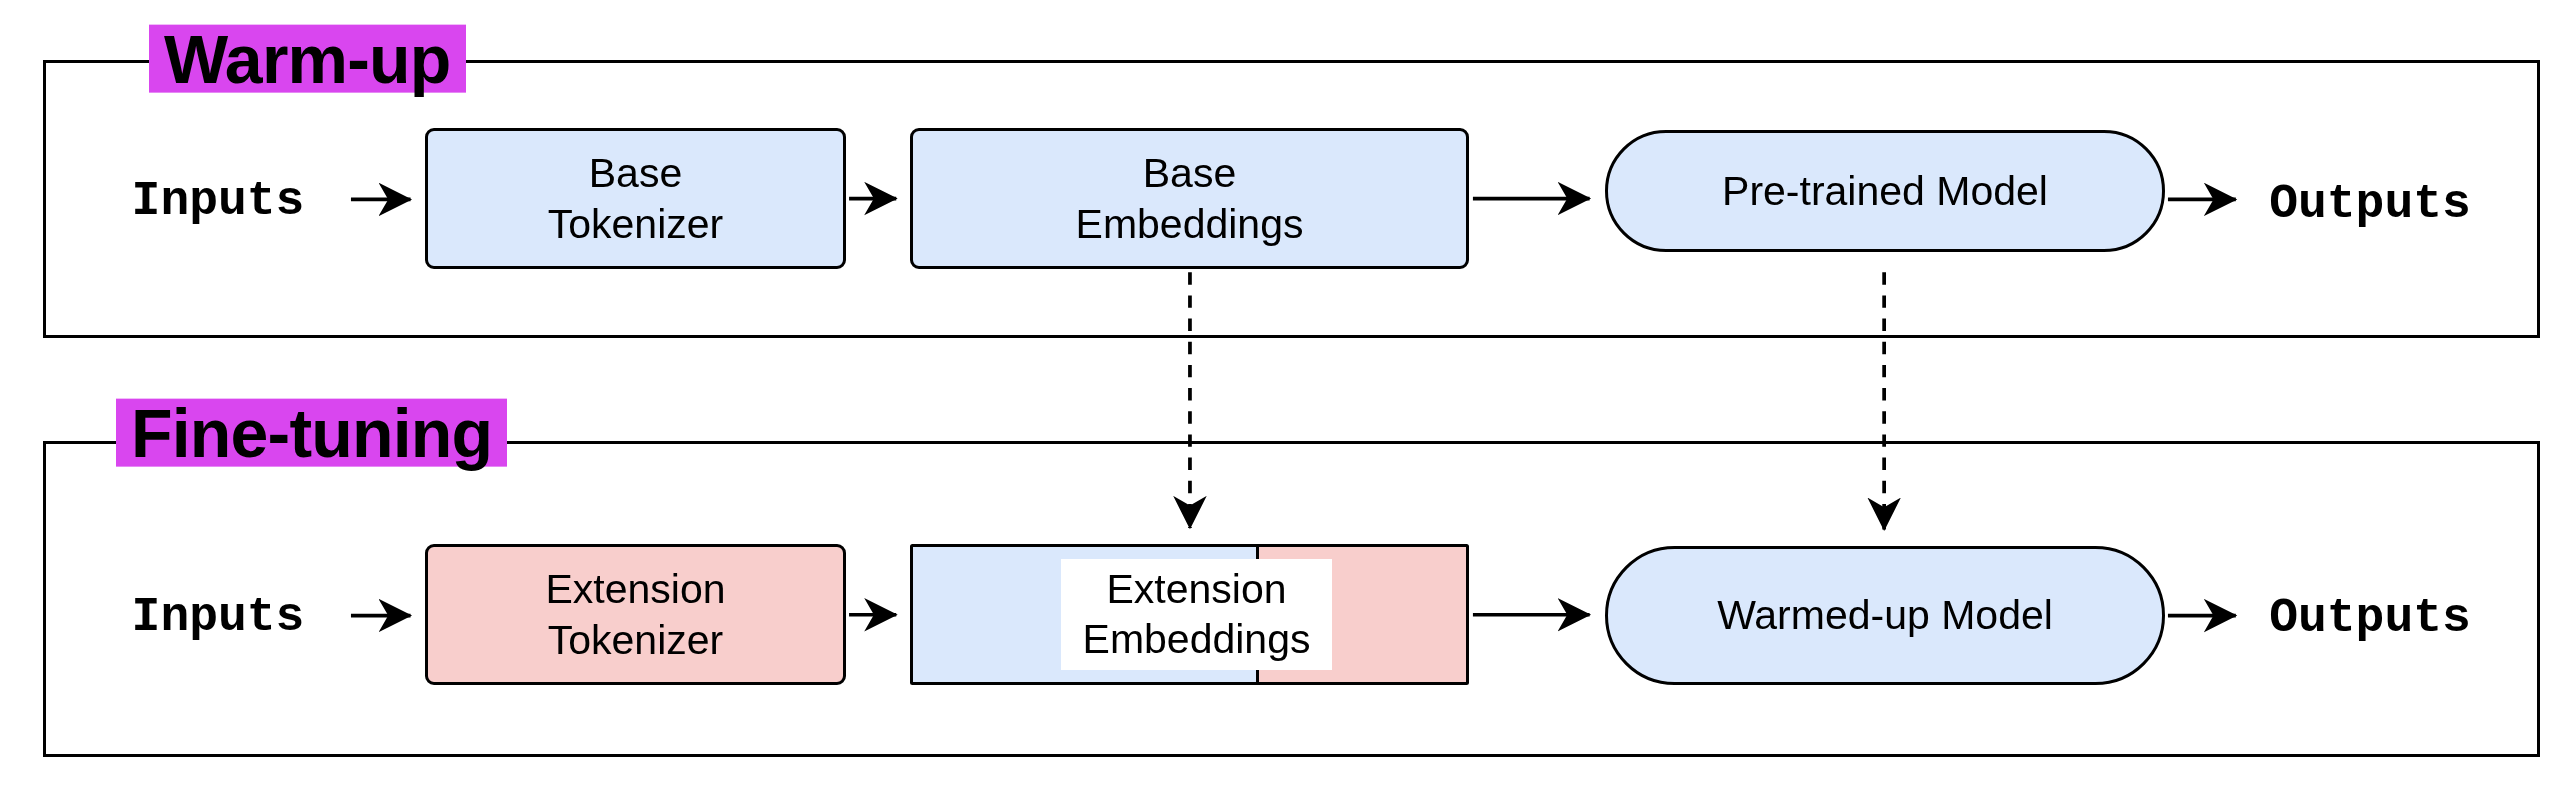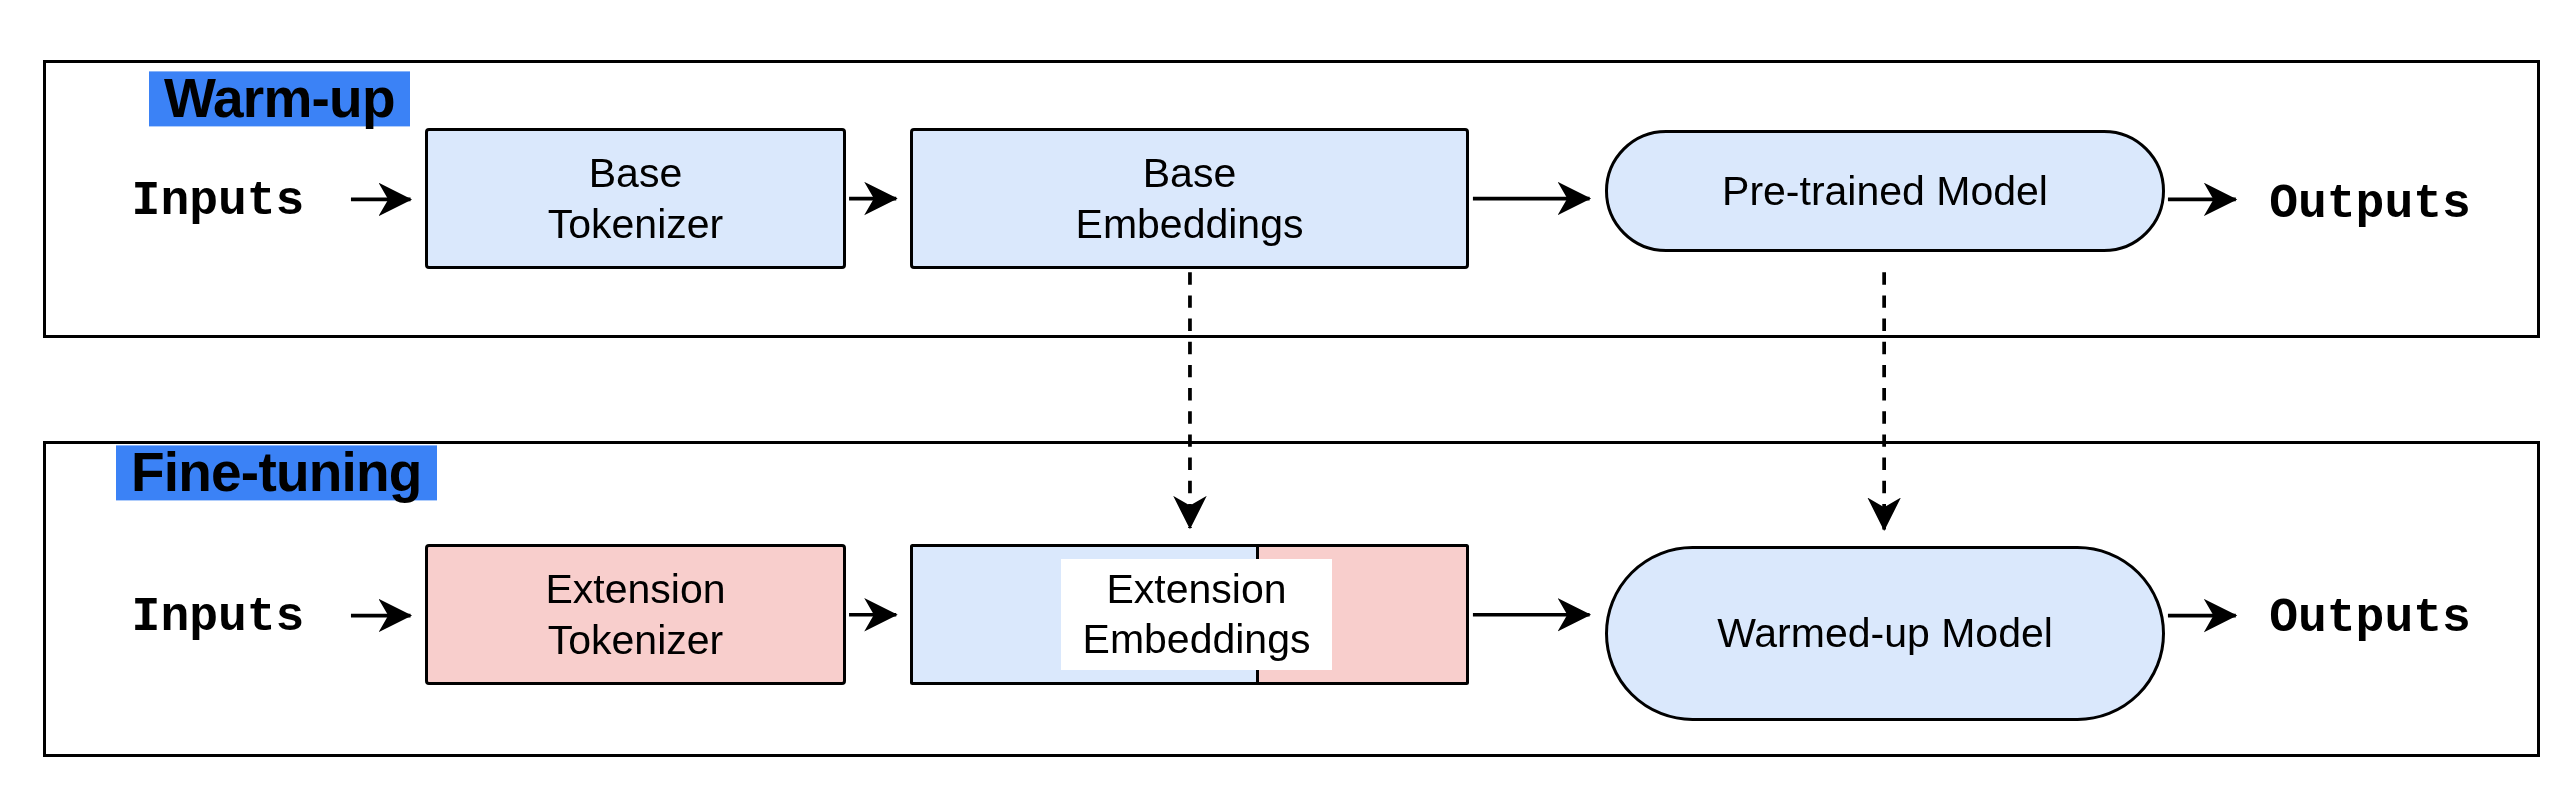--- a/index.html
+++ b/index.html
@@ -12,29 +12,28 @@
   }
   .frame{
     position:absolute;
     border:3.3px solid #000;
     background:transparent;
     box-sizing:border-box;
   }
   .section-title{
     position:absolute;
     transform:translateY(-52%);
-    background:#3b82f6;
+    background:#d946ef;
     padding:0 15px;
     font-weight:700;
-    font-size:55px;
+    font-size:68px;
     letter-spacing:-0.8px;
     color:#000;
     white-space:nowrap;
     line-height:1;
-    margin-top:40px;
   }
   .io-label{
     position:absolute;
     transform:translate(-50%,-50%);
     font-family:Liberation Mono, monospace;
     font-weight:700;
     font-size:48px;
     color:#000;
     white-space:nowrap;
     text-align:center;
@@ -44,21 +43,21 @@
     display:flex;
     flex-direction:column;
     align-items:center;
     justify-content:center;
     border:3.3px solid #000;
     box-sizing:border-box;
     font-size:41px;
     line-height:1.22;
     color:#000;
     text-align:center;
-    border-radius:4px;
+    border-radius:9px;
   }
   .pill{border-radius:827px;}
   .split-box{
     position:absolute;
     border:3.3px solid #000;
     box-sizing:border-box;
     border-radius:2.5px;
     overflow:hidden;
   }
   .seg{position:absolute;top:0;bottom:0;}
@@ -121,21 +120,21 @@
 
   <div class="split-box" style="left:910px;top:544px;width:559px;height:141px;">
     <div class="seg seg-left" style="background-color: rgb(218, 232, 252);"></div>
     <div class="seg seg-right" style="background-color: rgb(248, 206, 204);"></div>
     <div class="white-label">
       <span>Extension</span>
       <span>Embeddings</span>
     </div>
   </div>
 
-  <div class="node pill" style="left: 1605px; top: 546px; width: 560px; height: 175px; background-color: rgb(218, 232, 252);">
+  <div class="node pill" style="left: 1605px; top: 546px; width: 560px; height: 139px; background-color: rgb(218, 232, 252);">
     <span>Warmed-up Model</span>
   </div>
 
   <div class="io-label" style="left:2370px;top:618px;">Outputs</div>
 
   <svg class="overlay" width="2576" height="791" viewBox="0 0 3113 956">
     <defs>
       <marker id="ah" markerWidth="11" markerHeight="10" refX="8.6" refY="4.5" orient="auto" markerUnits="strokeWidth">
         <path d="M0,0 L9,4.5 L0,9 L2.6,4.5 Z" fill="#000"></path>
       </marker>

